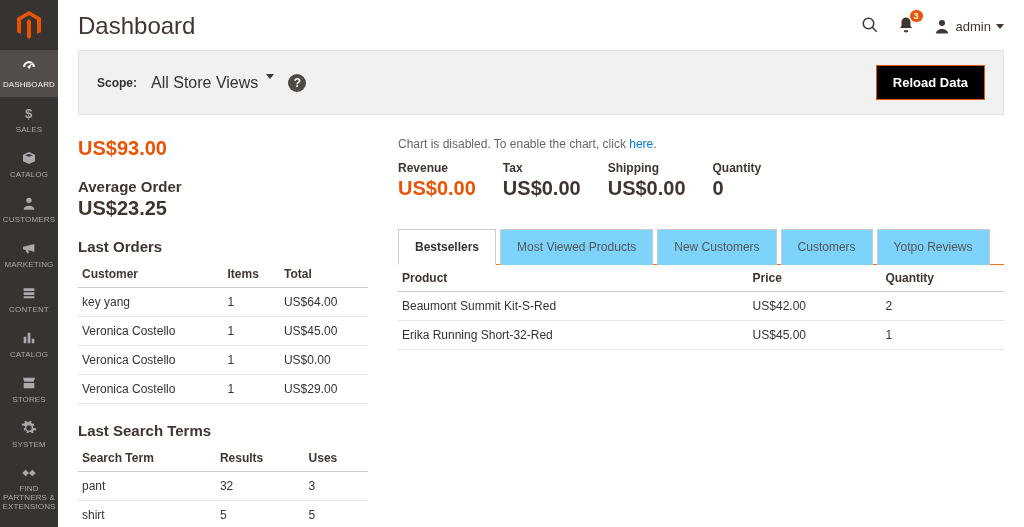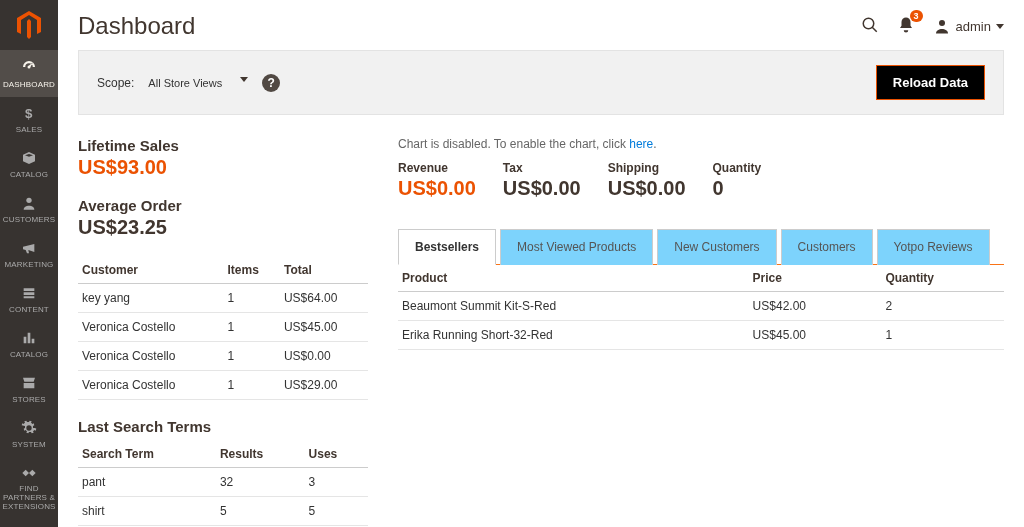--- a/index.html
+++ b/index.html
@@ -76,22 +76,22 @@
   .user { display:flex; align-items:center; gap:5px; font-size:13px; cursor:pointer; }
   
   .scopebar {
     background: #f1f1f1;
     border: 1px solid #e3e3e3;
     padding: 14px 18px;
     display: flex;
     align-items: center;
     margin-bottom: 22px;
   }
-  .scopebar .label { font-weight: 400; font-size: 12px; margin-right: 14px; }
-  .scope-select { font-size: 11px; background:none;border:none;cursor:pointer; display:flex;align-items:flex-start;gap:18px;}
+  .scopebar .label { font-weight: 700; font-size: 12px; margin-right: 14px; }
+  .scope-select { font-size: 16px; background:none;border:none;cursor:pointer; display:flex;align-items:flex-start;gap:8px;}
   .help-ico { margin-left:14px; width:18px;height:18px;border-radius:50%;background:#514943;color:#fff;display:inline-flex;align-items:center;justify-content:center;font-size:12px;font-weight:700;cursor:pointer;}
   .reload-btn {
     margin-left: auto;
     background: #000000;
     color: #fff;
     border: 1px solid #eb5202;
     padding: 9px 16px;
     font-size: 13px;
     font-weight: 600;
     cursor: pointer;
@@ -256,26 +256,26 @@
     </span>
     <span class="help-ico">
       <span>?</span>
     </span>
     <button class="reload-btn">Reload Data</button>
   </div>
 
   <div class="cols">
 
     <div class="col-left">
-      <div class="stat-title">Lifetime Sales</div>
       <div class="stat-val">US$93.00</div>
 
       <div class="stat-title">Average Order</div>
       <div class="stat-val dark">US$23.25</div>
 
+      <div class="sect-title">Last Orders</div>
       <table class="data">
         <thead>
             <tr>
           <th>Customer</th>
           <th>Items</th>
           <th class="r">Total</th>
         </tr>
           </thead>
         <tbody>
           <tr>

